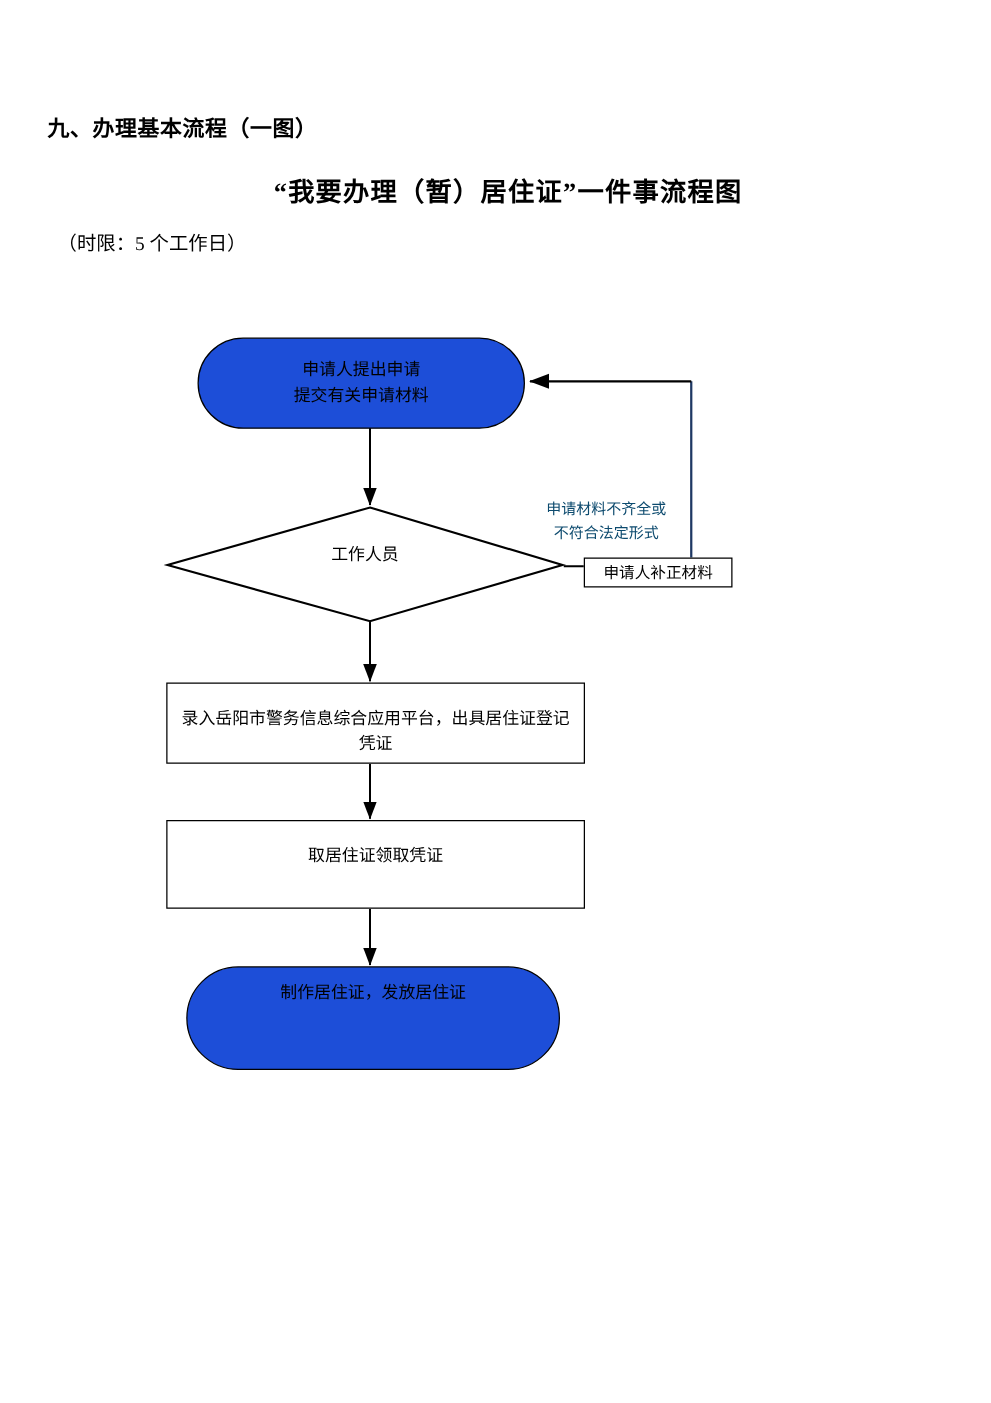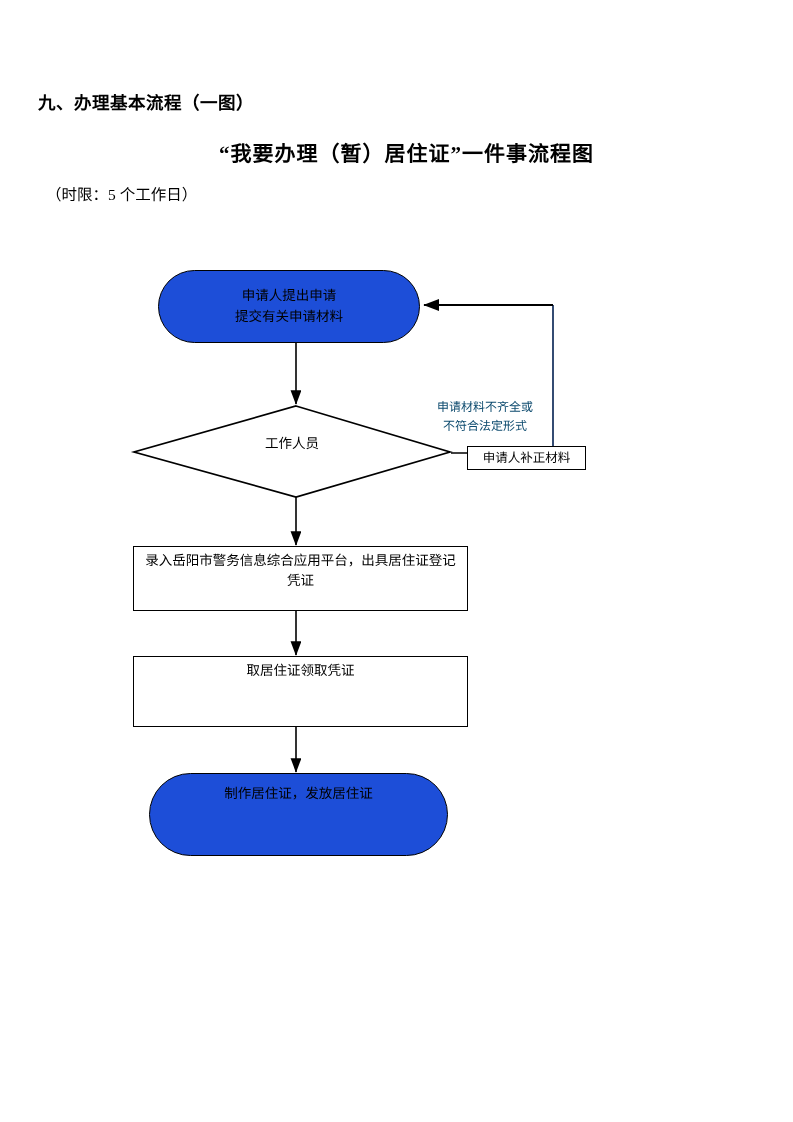--- a/index.html
+++ b/index.html
@@ -78,21 +78,21 @@
     border: 1.4px solid #000;
     border-radius: 999px;
     background: #1d4ed8;
     font-size: 13.5px;
   }
   .node-process {
     border: 1.4px solid #000;
     background: #fff;
     font-size: 13.5px;
     align-items: flex-start;
-    padding-top: 4px;
+    padding-top: 18px;
   }
   .node-process .node-text { width: 94%; }
 
   .node-smallbox {
     border: 1.3px solid #000;
     background: #fff;
     font-size: 12.5px;
   }
 
   

